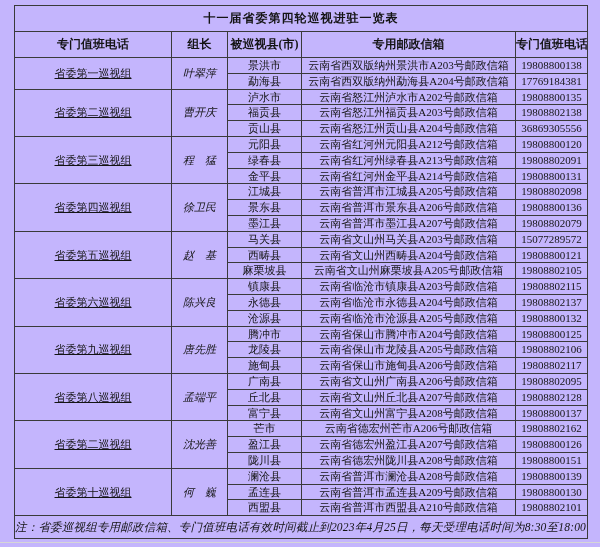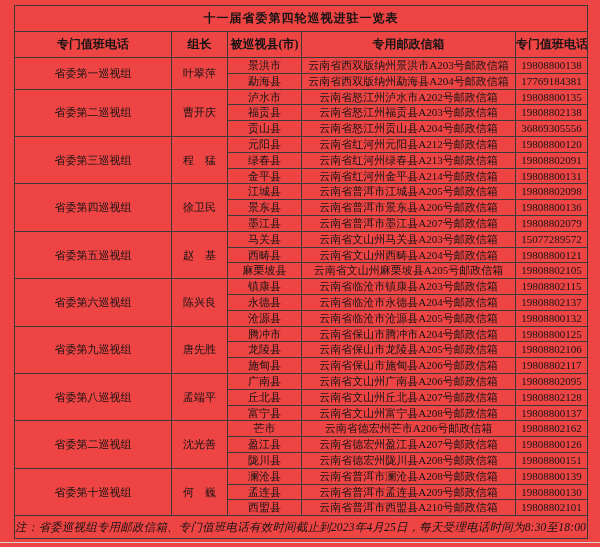--- a/index.html
+++ b/index.html
@@ -8,21 +8,21 @@
     width: 600px;
     height: 547px;
     background: #ffffff;
     font-family: "Liberation Serif", "DejaVu Serif", serif;
     color: #141414;
   }
   .page {
     position: relative;
     width: 600px;
     height: 547px;
-    background: #ef4444;
+    background: #c4b5fd;
     overflow: hidden;
   }
   table.roster {
     position: absolute;
     left: 14px;
     top: 5px;
     width: 573px;
     border-collapse: collapse;
     table-layout: fixed;
   }
@@ -43,22 +43,22 @@
   .roster thead th {
     height: 25px;
     font-size: 12px;
     font-weight: bold;
   }
   .roster tbody td {
     height: 14.8px;
     font-size: 11px;
     line-height: 14.8px;
   }
-  .group-cell { font-size: 11px; }
-  .leader-cell { font-size: 11px; }
+  .group-cell { font-size: 11px; text-decoration: underline; }
+  .leader-cell { font-size: 11px; font-style: italic; }
   .mailbox-cell { font-size: 10.5px; }
   .phone-cell { font-size: 11.5px; font-family: "Liberation Serif", serif; }
   .note-cell {
     height: 22px;
     font-size: 11.5px;
     font-style: italic;
     letter-spacing: 0.2px;
   }
   .bottom-line {
     position: absolute;

